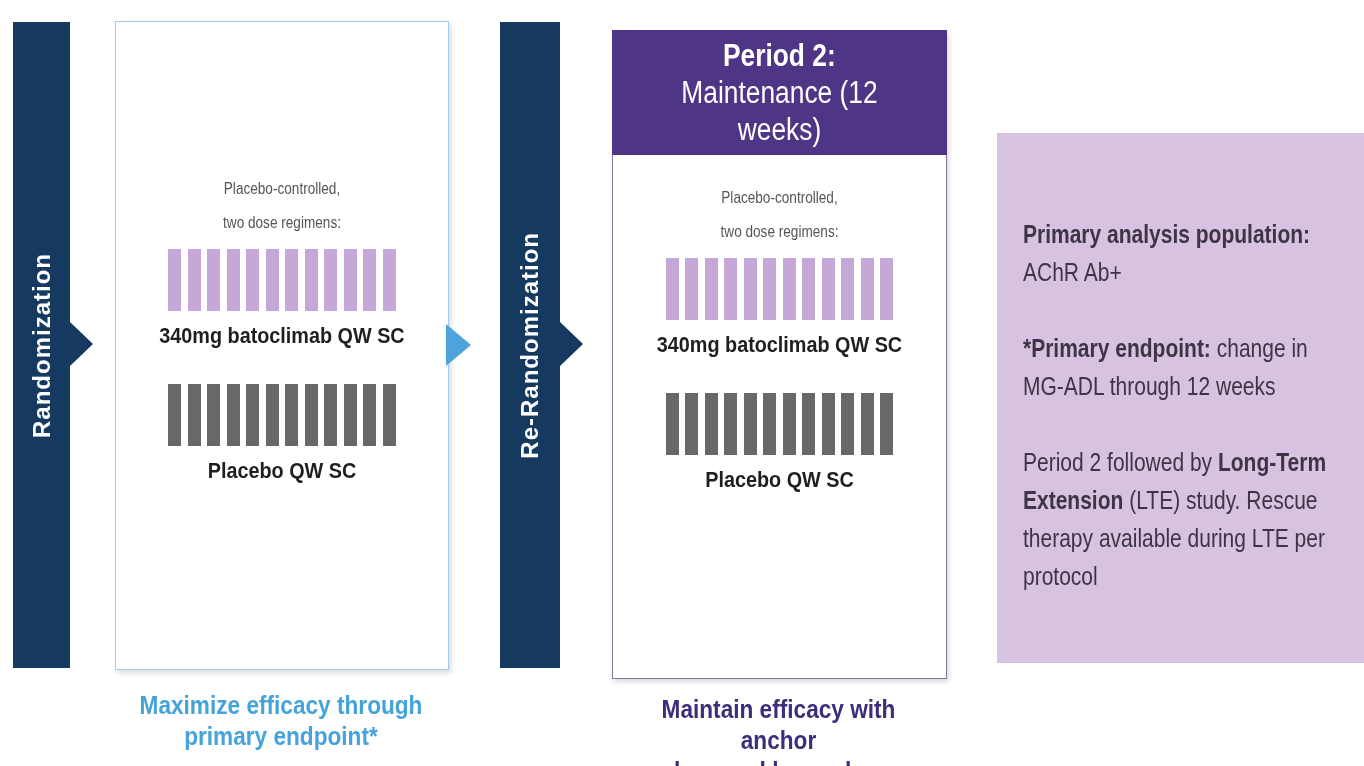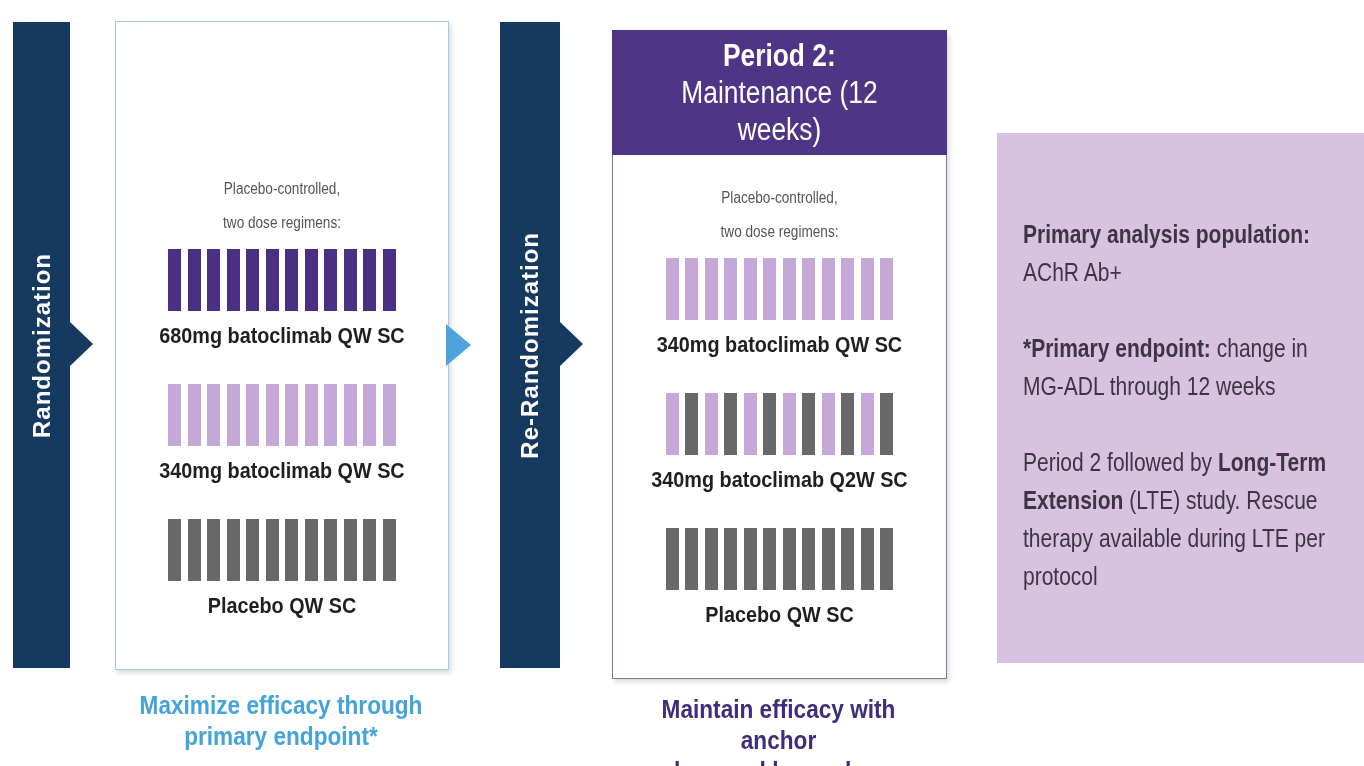--- a/index.html
+++ b/index.html
@@ -97,37 +97,20 @@
     <span class="vtext">Randomization</span>
     <span class="notch"></span>
   </div>
 
   <div class="period-box p1">
     <div class="box-sub">
       <div class="narrow">Placebo-controlled,</div>
       <div class="narrow">two dose regimens:</div>
     </div>
     <div class="arms">
-        <div class="arm">
-          <div class="bars-row">
-            <div class="bar" style="background: rgb(74, 47, 130);"></div>
-            <div class="bar" style="background: rgb(74, 47, 130);"></div>
-            <div class="bar" style="background: rgb(74, 47, 130);"></div>
-            <div class="bar" style="background: rgb(74, 47, 130);"></div>
-            <div class="bar" style="background: rgb(74, 47, 130);"></div>
-            <div class="bar" style="background: rgb(74, 47, 130);"></div>
-            <div class="bar" style="background: rgb(74, 47, 130);"></div>
-            <div class="bar" style="background: rgb(74, 47, 130);"></div>
-            <div class="bar" style="background: rgb(74, 47, 130);"></div>
-            <div class="bar" style="background: rgb(74, 47, 130);"></div>
-            <div class="bar" style="background: rgb(74, 47, 130);"></div>
-            <div class="bar" style="background: rgb(74, 47, 130);"></div>
-          </div>
-          <div class="arm-label">680mg batoclimab QW SC</div>
-        </div>
         <div class="arm">
           <div class="bars-row">
             <div class="bar" style="background: rgb(197, 168, 216);"></div>
             <div class="bar" style="background: rgb(197, 168, 216);"></div>
             <div class="bar" style="background: rgb(197, 168, 216);"></div>
             <div class="bar" style="background: rgb(197, 168, 216);"></div>
             <div class="bar" style="background: rgb(197, 168, 216);"></div>
             <div class="bar" style="background: rgb(197, 168, 216);"></div>
             <div class="bar" style="background: rgb(197, 168, 216);"></div>
             <div class="bar" style="background: rgb(197, 168, 216);"></div>
@@ -187,37 +170,20 @@
             <div class="bar" style="background: rgb(197, 168, 216);"></div>
             <div class="bar" style="background: rgb(197, 168, 216);"></div>
             <div class="bar" style="background: rgb(197, 168, 216);"></div>
             <div class="bar" style="background: rgb(197, 168, 216);"></div>
             <div class="bar" style="background: rgb(197, 168, 216);"></div>
           </div>
           <div class="arm-label">340mg batoclimab QW SC</div>
         </div>
         <div class="arm">
           <div class="bars-row">
-            <div class="bar" style="background: rgb(197, 168, 216);"></div>
-            <div class="bar" style="background: rgb(104, 104, 107);"></div>
-            <div class="bar" style="background: rgb(197, 168, 216);"></div>
-            <div class="bar" style="background: rgb(104, 104, 107);"></div>
-            <div class="bar" style="background: rgb(197, 168, 216);"></div>
-            <div class="bar" style="background: rgb(104, 104, 107);"></div>
-            <div class="bar" style="background: rgb(197, 168, 216);"></div>
-            <div class="bar" style="background: rgb(104, 104, 107);"></div>
-            <div class="bar" style="background: rgb(197, 168, 216);"></div>
-            <div class="bar" style="background: rgb(104, 104, 107);"></div>
-            <div class="bar" style="background: rgb(197, 168, 216);"></div>
-            <div class="bar" style="background: rgb(104, 104, 107);"></div>
-          </div>
-          <div class="arm-label">340mg batoclimab Q2W SC</div>
-        </div>
-        <div class="arm">
-          <div class="bars-row">
             <div class="bar" style="background: rgb(104, 104, 107);"></div>
             <div class="bar" style="background: rgb(104, 104, 107);"></div>
             <div class="bar" style="background: rgb(104, 104, 107);"></div>
             <div class="bar" style="background: rgb(104, 104, 107);"></div>
             <div class="bar" style="background: rgb(104, 104, 107);"></div>
             <div class="bar" style="background: rgb(104, 104, 107);"></div>
             <div class="bar" style="background: rgb(104, 104, 107);"></div>
             <div class="bar" style="background: rgb(104, 104, 107);"></div>
             <div class="bar" style="background: rgb(104, 104, 107);"></div>
             <div class="bar" style="background: rgb(104, 104, 107);"></div>

